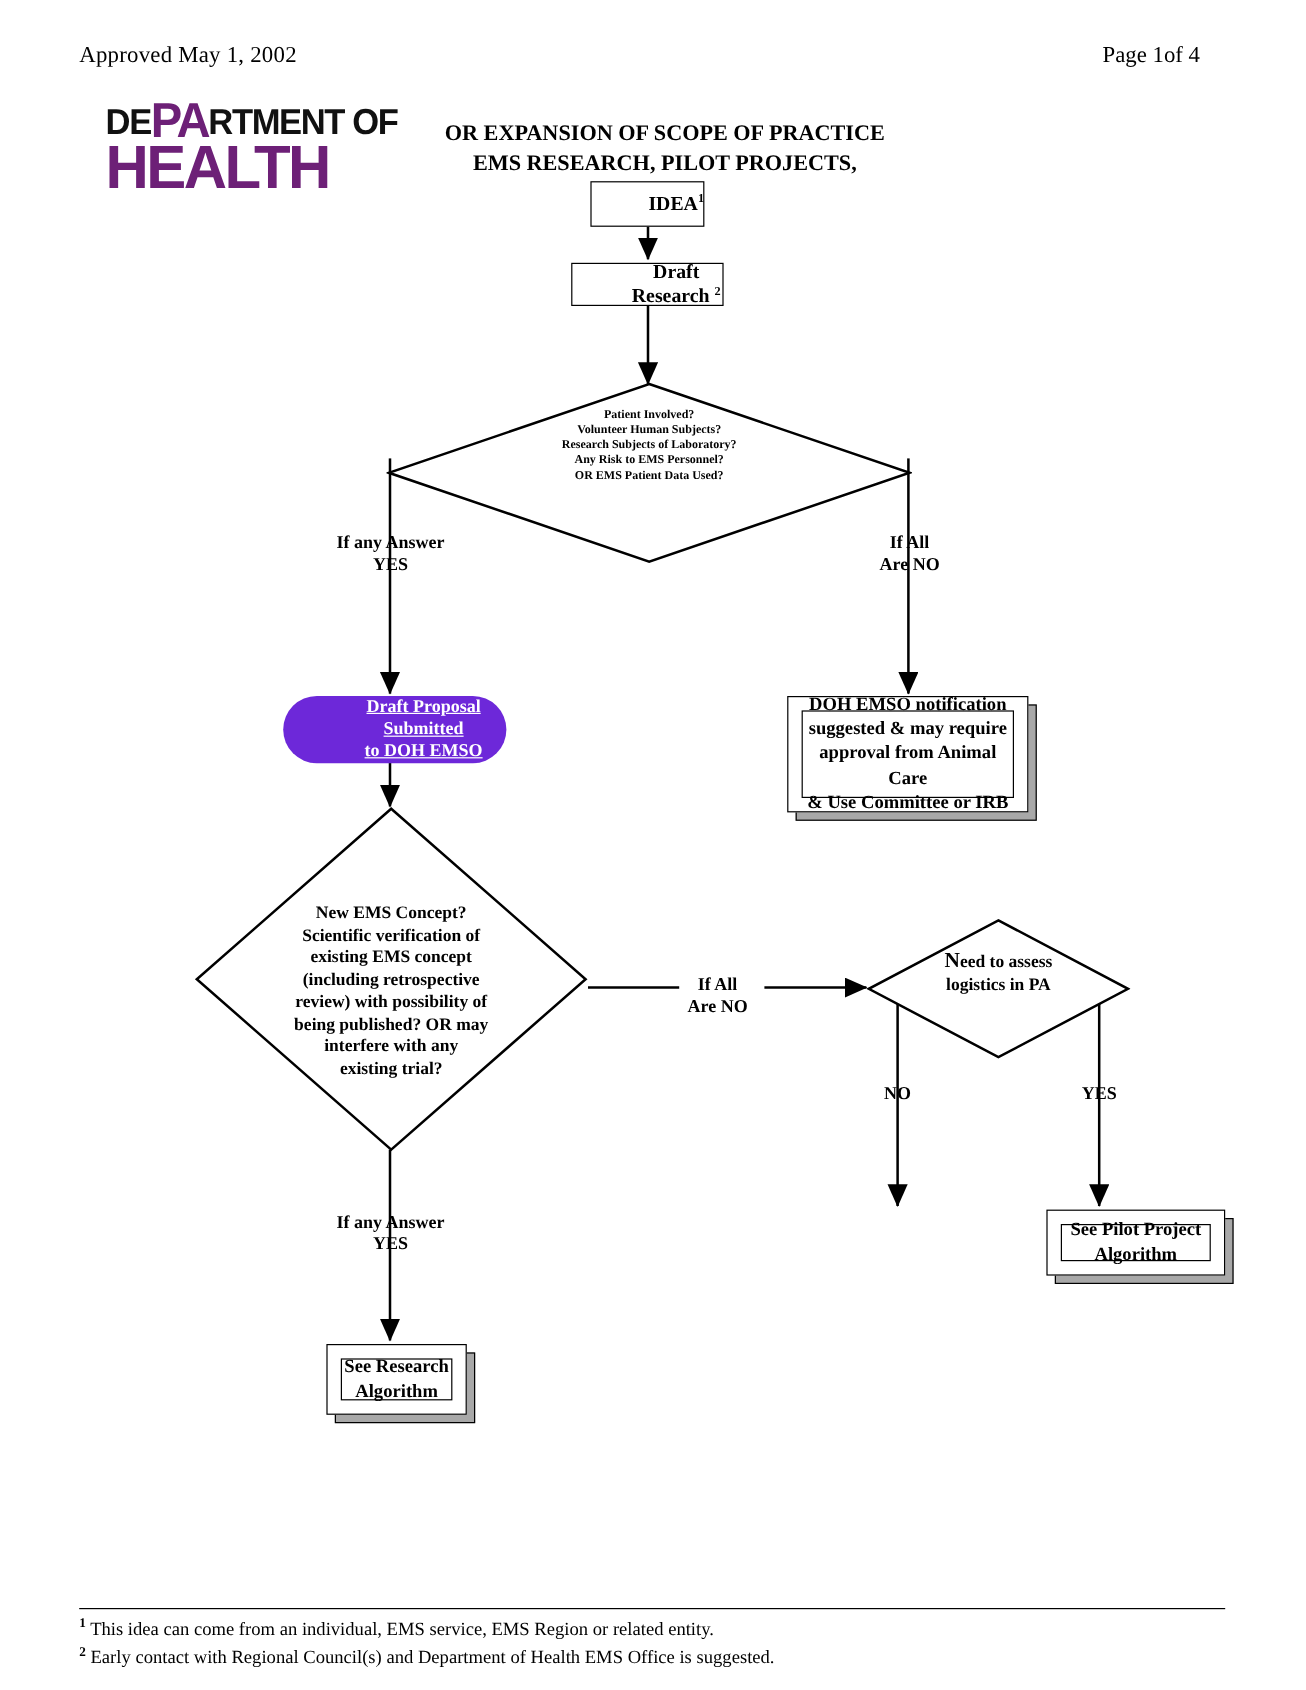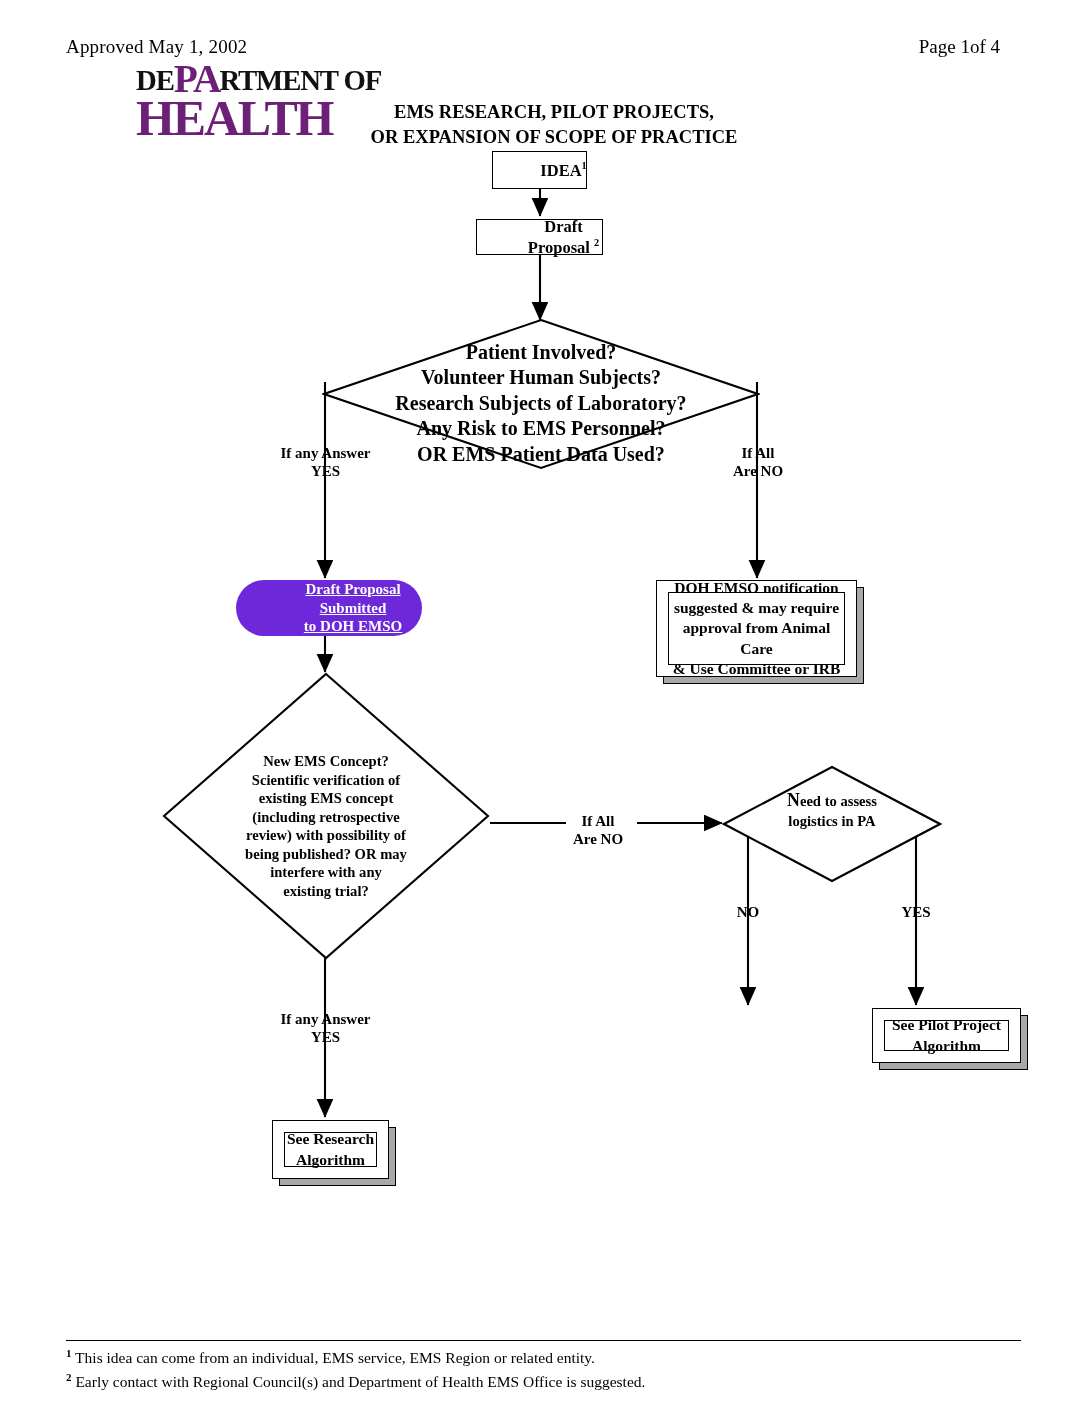--- a/index.html
+++ b/index.html
@@ -33,27 +33,26 @@
     right: 88px;
     top: 36px;
     font-size: 19px;
     white-space: nowrap;
   }
 
   
   .logo {
     position: absolute;
     left: 88px;
-    top: 60px;
+    top: 82px;
     width: 210px;
     height: 80px;
-    font-family: Liberation Serif, serif;
+    font-family: Liberation Sans, sans-serif;
     font-weight: bold;
     line-height: .92;
-    margin-left: 48px;
   }
   .logo .l1 {
     font-size: 30px;
     letter-spacing: -1.2px;
     white-space: nowrap;
     display: block;
     transform: scaleX(.96);
     transform-origin: left top;
   }
   .logo .l2 {
@@ -220,22 +219,22 @@
 
   <div class="hdr-approved">Approved May 1, 2002</div>
   <div class="hdr-page">Page 1of 4</div>
 
   <div class="logo">
     <span class="l1"><span class="blk">DE</span><span class="pa">PA</span><span class="blk">RTMENT OF</span></span>
     <span class="l2">HEALTH</span>
   </div>
 
   <div class="title">
+    <div>OR EXPANSION OF SCOPE OF PRACTICE</div>
     <div>EMS RESEARCH, PILOT PROJECTS,</div>
-    <div>OR EXPANSION OF SCOPE OF PRACTICE</div>
   </div>
 
   <svg id="wires" viewBox="0 0 1088 1408">
     <defs>
       <marker id="ah" markerWidth="11" markerHeight="11" refX="8.6" refY="4" orient="auto" markerUnits="strokeWidth">
         <path d="M0,0 L9,4 L0,8 z" fill="#000"></path>
       </marker>
     </defs>
     <g stroke="#000" stroke-width="2.1" fill="none">
 
@@ -258,28 +257,28 @@
 
       <line x1="916" y1="823" x2="916" y2="1005" marker-end="url(#ah)"></line>
     </g>
   </svg>
 
   <div class="node plainbox" style="left:492px; top:151px; width:95px; height:38px;">
     <span><span>IDEA</span><sup>1</sup></span>
   </div>
 
   <div class="node plainbox" style="left:476px; top:219px; width:127px; height:36px;">
-    <span><span>Draft Proposal </span><sup>2</sup></span>
+    <span><span>Draft Research </span><sup>2</sup></span>
   </div>
 
   <div class="diamond-wrap" style="left:322px; top:318px; width:438px; height:152px;">
     <svg width="438" height="152" viewBox="0 0 438 152">
       <polygon points="219,2 436,76 219,150 2,76" fill="#ffffff" stroke="#000" stroke-width="2.1"></polygon>
     </svg>
-    <div class="diamond-text" style="top:22px; font-size:20px;">
+    <div class="diamond-text" style="top:22px; font-size:10px;">
       <div>Patient Involved?</div>
       <div>Volunteer Human Subjects?</div>
       <div>Research Subjects of Laboratory?</div>
       <div>Any Risk to EMS Personnel?</div>
       <div>OR EMS Patient Data Used?</div>
     </div>
   </div>
 
   <div class="elabel" style="left:258px; top:444px; width:135px;">If any Answer
 YES</div>

